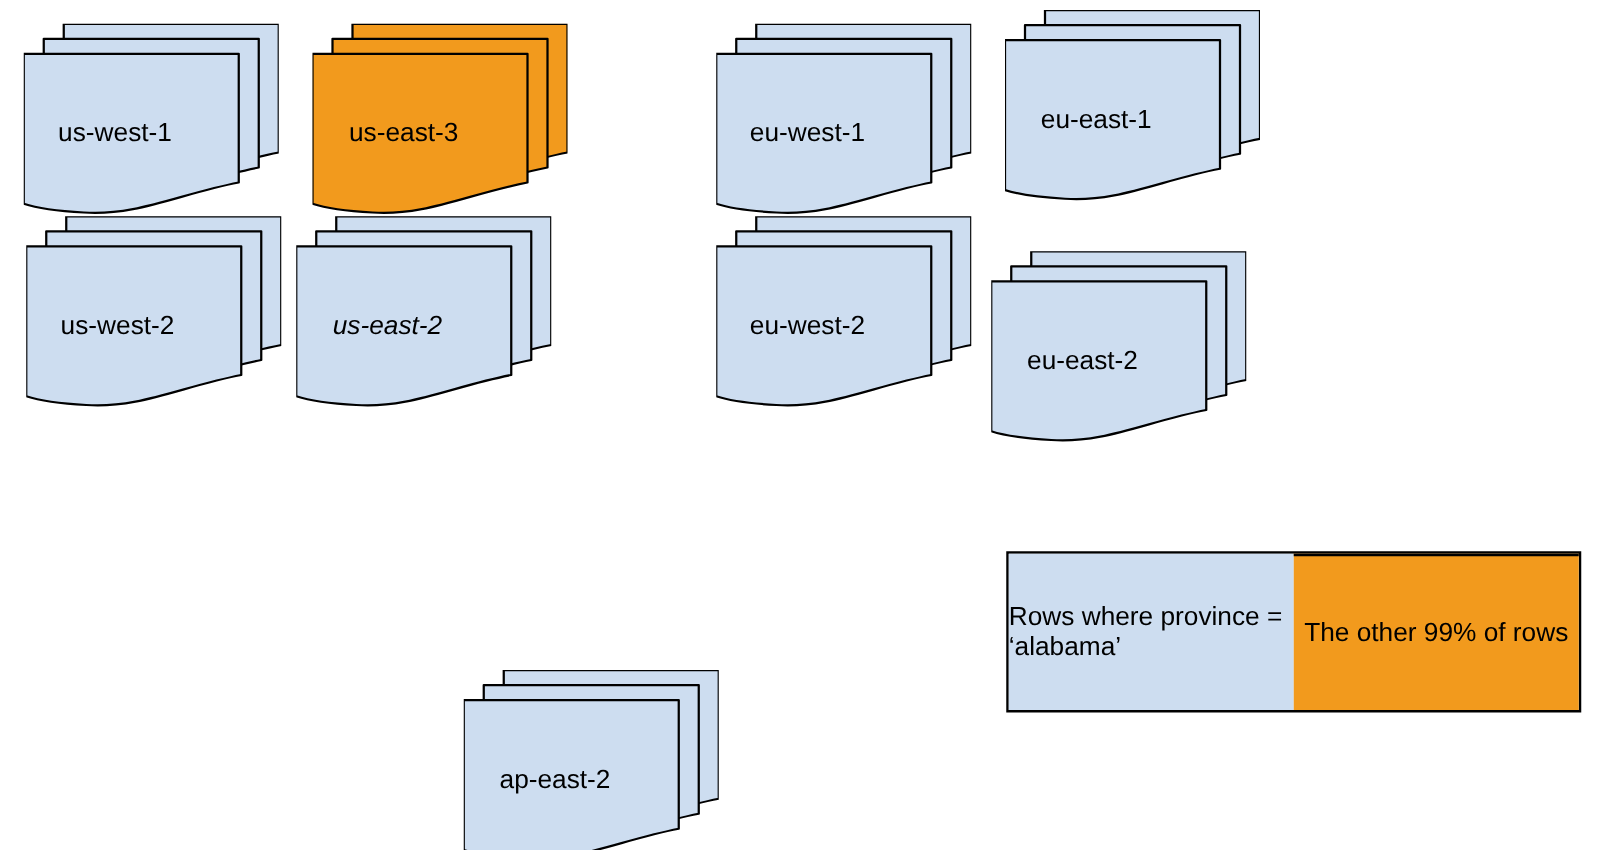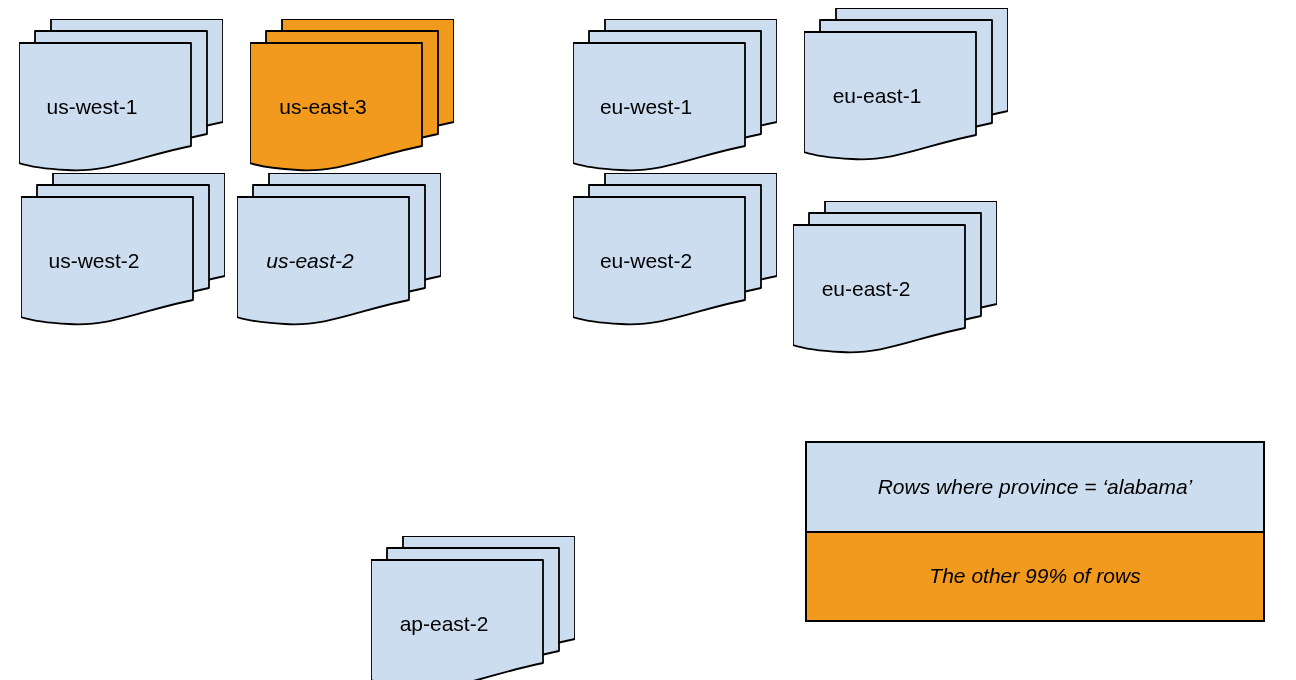--- a/index.html
+++ b/index.html
@@ -41,26 +41,25 @@
     text-align: center;
     font-size: 21px;
     color: #000000;
     white-space: nowrap;
   }
   .legend {
     position: absolute;
     left: 805px;
     top: 441px;
     width: 460px;
-    height: 181px;
+    height: 129px;
     border: 2px solid var(--stroke, #000);
     box-sizing: border-box;
     display: flex;
-    flex-direction: column;
-    font-style: italic;
+    flex-direction: row;
   }
   .legend-row {
     flex: 1 1 0;
     display: flex;
     align-items: center;
     justify-content: center;
     font-size: 21px;
     color: #000000;
   }
   .legend-row + .legend-row {

